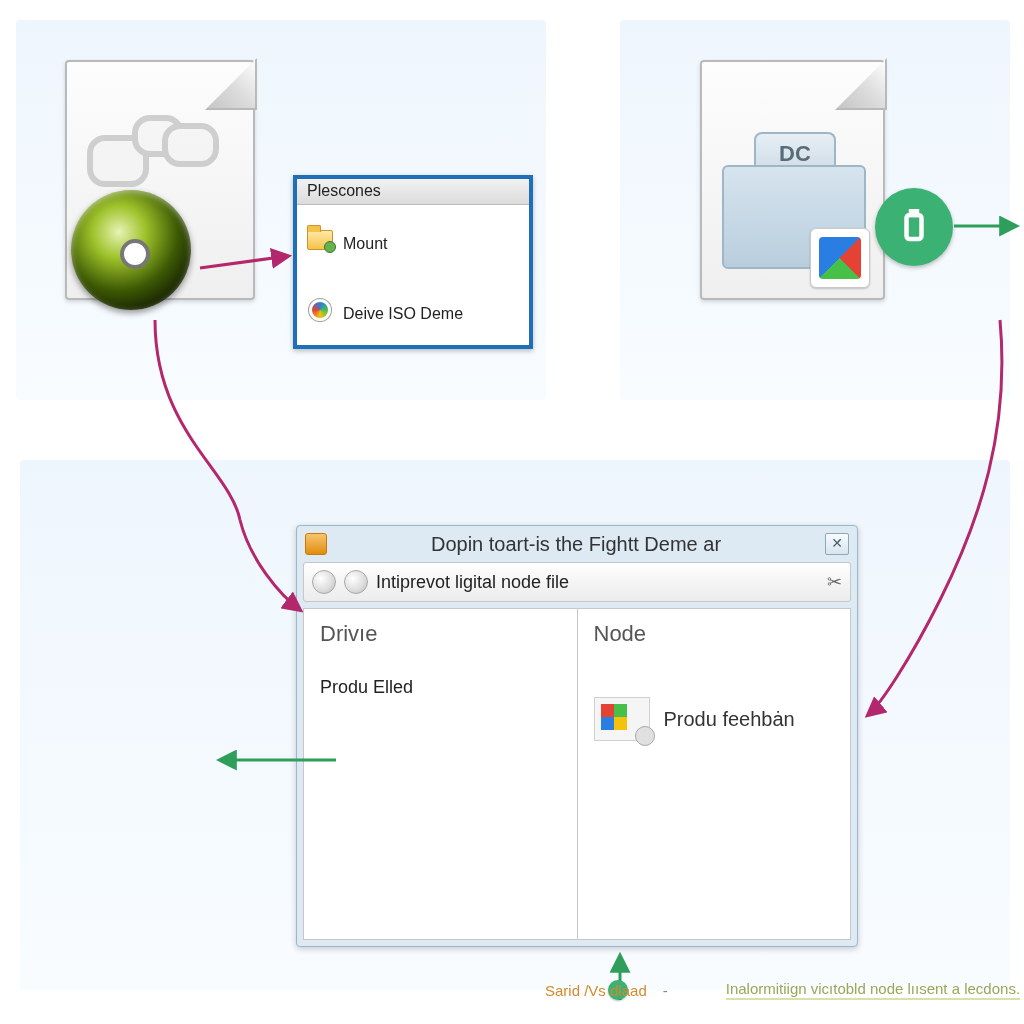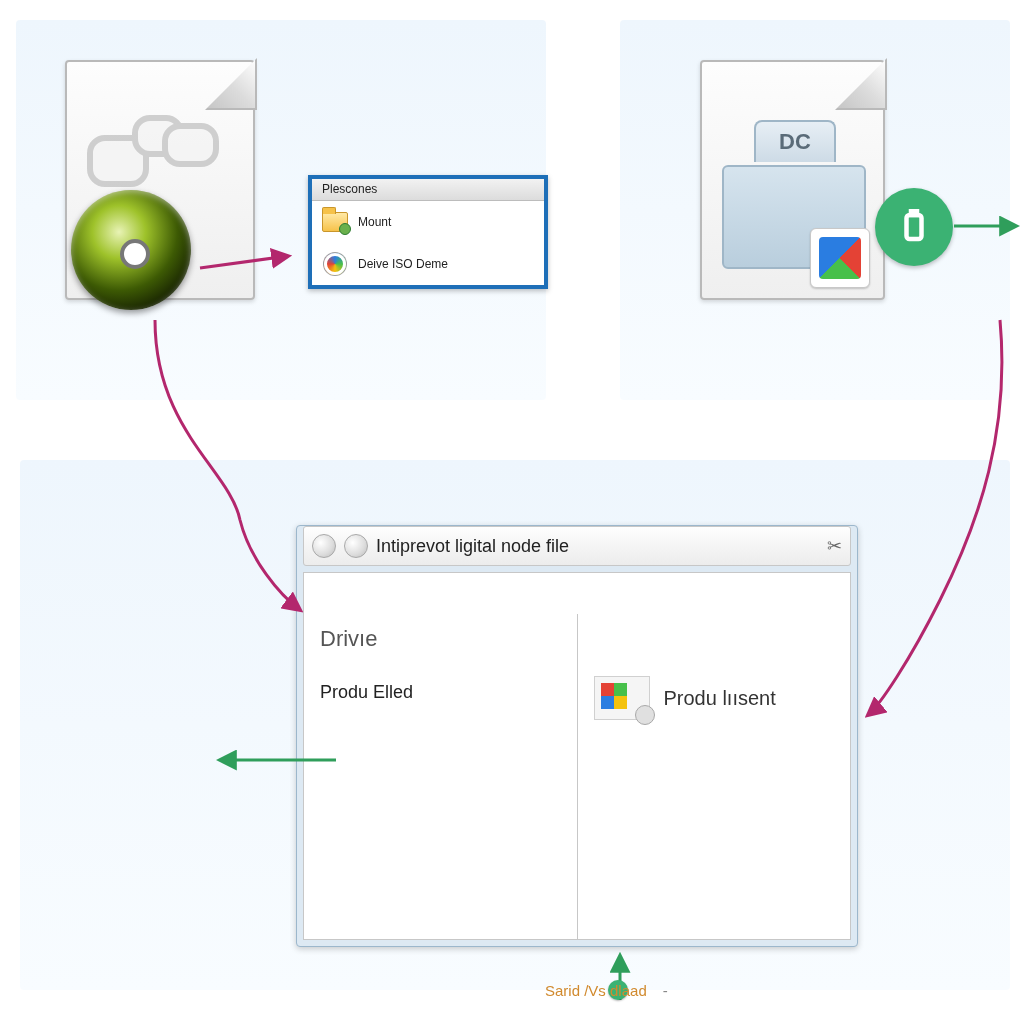--- a/index.html
+++ b/index.html
@@ -82,39 +82,39 @@
     width:22px;height:22px;
     margin:-11px 0 0 -11px;
     border-radius:50%;
     background:#fff;
     border:4px solid #777;
   }
 
   
   .ctx {
     position: absolute;
-    left: 308px; top: 175px;
+    left: 293px; top: 175px;
     width: 232px;
     border: 4px solid #1e6fb8;
     background: #ffffff;
     box-shadow: 0 2px 5px rgba(0,0,0,.25);
-    font-size: 12px;
+    font-size: 16px;
     color: #222;
   }
   .ctx-title {
     background: linear-gradient(#f2f2f2,#dcdcdc);
     border-bottom: 1px solid #bcbcbc;
     padding: 3px 10px 4px 10px;
     font-weight: 500;
   }
   .ctx-item {
     display: flex;
-    align-items: center;
+    align-items: flex-end;
     gap: 10px;
-    padding: 8px 10px;
+    padding: 22px 10px;
     cursor: default;
   }
   .ctx-icon {
     width: 26px; height: 26px;
     display: inline-flex;
     align-items: center; justify-content: center;
   }
   .ctx .folder-ic {
     width: 24px; height: 18px;
     background: linear-gradient(#ffe9a6,#f6c24a);
@@ -151,21 +151,21 @@
   .dc-body {
     position: absolute;
     left: 22px; top: 105px;
     width: 140px; height: 100px;
     background: linear-gradient(#d6e4ee,#b9cedd);
     border: 2px solid #9fb6c7;
     border-radius: 6px;
   }
   .dc-tab {
     position: absolute;
-    left: 54px; top: 60px;
+    left: 54px; top: 72px;
     width: 78px; height: 40px;
     background: linear-gradient(#e7eff5,#cddbe6);
     border: 2px solid #9fb6c7;
     border-bottom: none;
     border-radius: 8px 8px 0 0;
     color:#5a6b78;
     font-weight:600;
     font-size:22px;
     text-align:center;
     line-height: 40px;
@@ -268,21 +268,20 @@
     background:#fff;
     border:1px solid #c7c7c7;
     display:flex;
   }
   .col{
     flex:1;
     padding:12px 16px;
     font-size:20px;
     color:#333;
     position:relative;
-    margin-top:41px;
   }
   .col + .col{ border-left:1px solid #c7c7c7; }
   .col h3{
     margin:0 0 30px 0;
     font-weight:400;
     color:#555;
     font-size:22px;
   }
   .list-item{
     margin: 16px 0;
@@ -389,37 +388,43 @@
       </svg>
   </div>
   <div class="badge badge-mid">
     <svg viewBox="0 0 24 24">
         <rect x="3" y="3" width="18" height="18" rx="2"></rect>
         <path d="M12 16 V8 M8 12 l4 -4 l4 4"></path>
       </svg>
   </div>
 
   <div class="win">
+    <div class="win-titlebar">
+      <span class="app-ic"></span>
+      <span class="title">Dopin toart-is the Fightt Deme ar</span>
+      <span class="win-close">✕</span>
+    </div>
     <div class="win-toolbar">
       <span class="tb-ic"></span>
       <span class="tb-ic"></span>
       <span>Intiprevot ligital node file</span>
       <span class="spacer"></span>
       <span style="font-size:18px;color:#666;">✂</span>
     </div>
     <div class="win-body">
       <div class="col">
         <h3>Drivıe</h3>
         <div class="list-item">Produ  Elled</div>
         <div style="height:44px"></div>
       </div>
       <div class="col">
+        <h3>Node</h3>
         <div class="node-item">
           <span class="node-ic"></span>
-          <span>Produ lıısent</span>
+          <span>Produ feehbȧn</span>
         </div>
       </div>
     </div>
   </div>
 
   <svg class="arrows">
     <defs>
       <marker id="m-mag" viewBox="0 0 10 10" refX="8" refY="5" markerWidth="7" markerHeight="7" orient="auto-start-reverse">
         <path d="M0 0 L10 5 L0 10 z" fill="#b3276d"></path>
       </marker>
@@ -439,15 +444,16 @@
     <path d="M336 760 L220 760" stroke="#2f9e5b" stroke-width="3" fill="none" marker-end="url(#m-grn)"></path>
 
     <path d="M620 1000 L620 956" stroke="#2f9e5b" stroke-width="3" fill="none" marker-end="url(#m-grn)"></path>
   </svg>
 
   <div class="badge-dot badge-dot-bar"></div>
   <div class="caption">
     <span>Sarid /Vs dlaad</span>
     <span class="dash">-</span>
     <span style="width:26px"></span>
+    <span class="part2">Inalormitiign vicıtobld node lıısent a lecdons.</span>
   </div>
 
 </div>
 
 </body></html>

